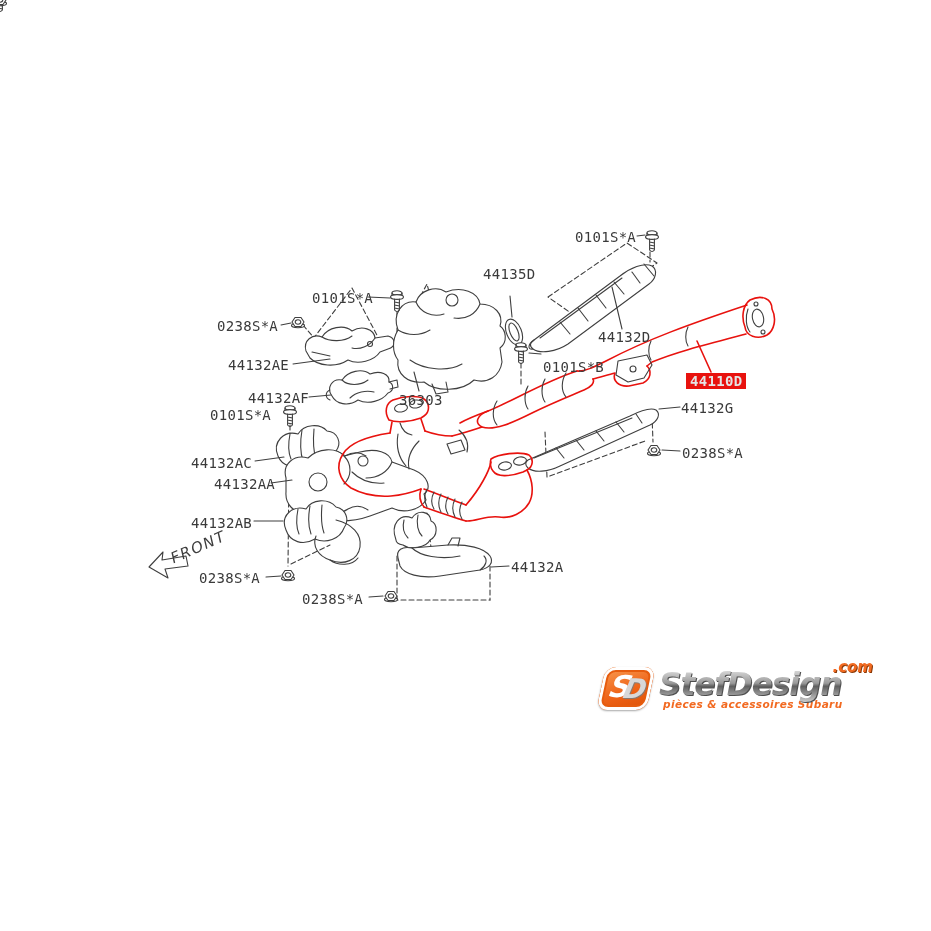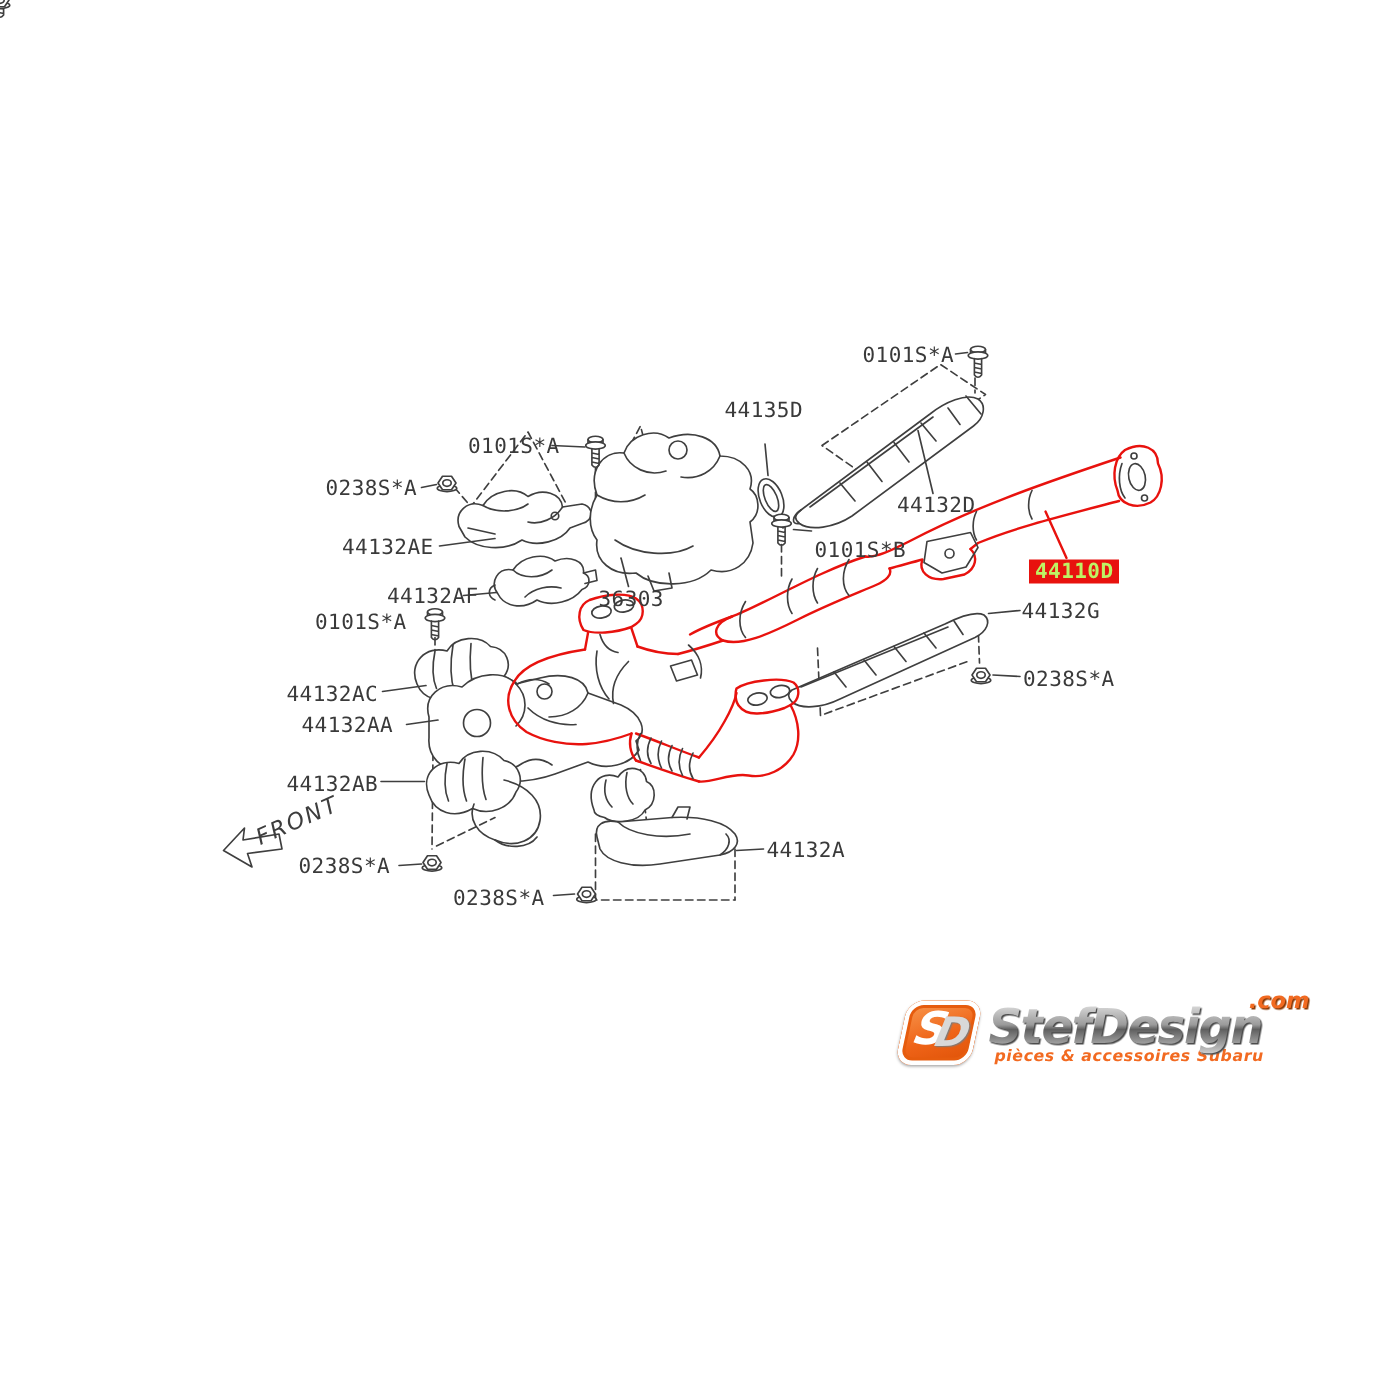--- a/index.html
+++ b/index.html
@@ -2,21 +2,21 @@
 <html><head>
 <meta charset="utf-8">
 <style>
   html,body{margin:0;padding:0;background:#ffffff;}
   body{width:931px;height:931px;overflow:hidden;}
   .canvas{position:relative;width:931px;height:818px;background:#fff;
           font-family:"DejaVu Sans Mono","Liberation Mono",monospace;}
   svg{position:absolute;left:0;top:0;}
   .part-label{position:absolute;font-size:14px;line-height:16px;color:#3a3a3a;
               letter-spacing:.3px;white-space:nowrap;cursor:pointer;}
-  .part-label.highlight{background:#e8120e;color:#bef264;padding:0 4px;font-weight:bold;}
+  .part-label.highlight{background:#e8120e;color:#e5e5e5;padding:0 4px;font-weight:bold;}
   .front-label{position:absolute;left:169px;top:538px;font-size:15px;font-style:italic;
                color:#3d3d3d;transform:rotate(-24deg);letter-spacing:1.5px;
                font-family:"DejaVu Sans","Liberation Sans",sans-serif;}
   
   .logo{position:absolute;left:599px;top:658px;width:275px;height:72px;cursor:pointer;
         font-family:"DejaVu Sans","Liberation Sans",sans-serif;}
   .logo-icon{position:absolute;left:2px;top:9px;width:50px;height:43px;
              background:linear-gradient(160deg,#f89b52 0%,#ef6418 55%,#dd5005 100%);
              border-radius:11px;transform:skewX(-12deg);
              box-shadow:inset 0 0 0 3px #ffffff, inset 0 0 0 5px #e65c0e, 0 1px 2px rgba(0,0,0,.35);}
@@ -251,28 +251,28 @@
   </g>
 </svg>
 
 <div class="part-label" style="left:575px;top:229px">0101S*A</div>
 <div class="part-label" style="left:483px;top:266px">44135D</div>
 <div class="part-label" style="left:598px;top:329px">44132D</div>
 <div class="part-label" style="left:312px;top:290px">0101S*A</div>
 <div class="part-label" style="left:217px;top:318px">0238S*A</div>
 <div class="part-label" style="left:228px;top:357px">44132AE</div>
 <div class="part-label" style="left:543px;top:359px">0101S*B</div>
-<div class="part-label" style="left:258px;top:390px">44132AF</div>
+<div class="part-label" style="left:248px;top:390px">44132AF</div>
 <div class="part-label" style="left:399px;top:392px">36303</div>
 <div class="part-label highlight" style="left:686px;top:373px">44110D</div>
 <div class="part-label" style="left:681px;top:400px">44132G</div>
 <div class="part-label" style="left:210px;top:407px">0101S*A</div>
 <div class="part-label" style="left:682px;top:445px">0238S*A</div>
 <div class="part-label" style="left:191px;top:455px">44132AC</div>
-<div class="part-label" style="left:201px;top:476px">44132AA</div>
+<div class="part-label" style="left:214px;top:476px">44132AA</div>
 <div class="part-label" style="left:191px;top:515px">44132AB</div>
 <div class="part-label" style="left:511px;top:559px">44132A</div>
 <div class="part-label" style="left:199px;top:570px">0238S*A</div>
 <div class="part-label" style="left:302px;top:591px">0238S*A</div>
 
 <div class="front-label">FRONT</div>
 
 <div class="logo">
   <div class="logo-icon">
     <span class="mono-s">S</span>

